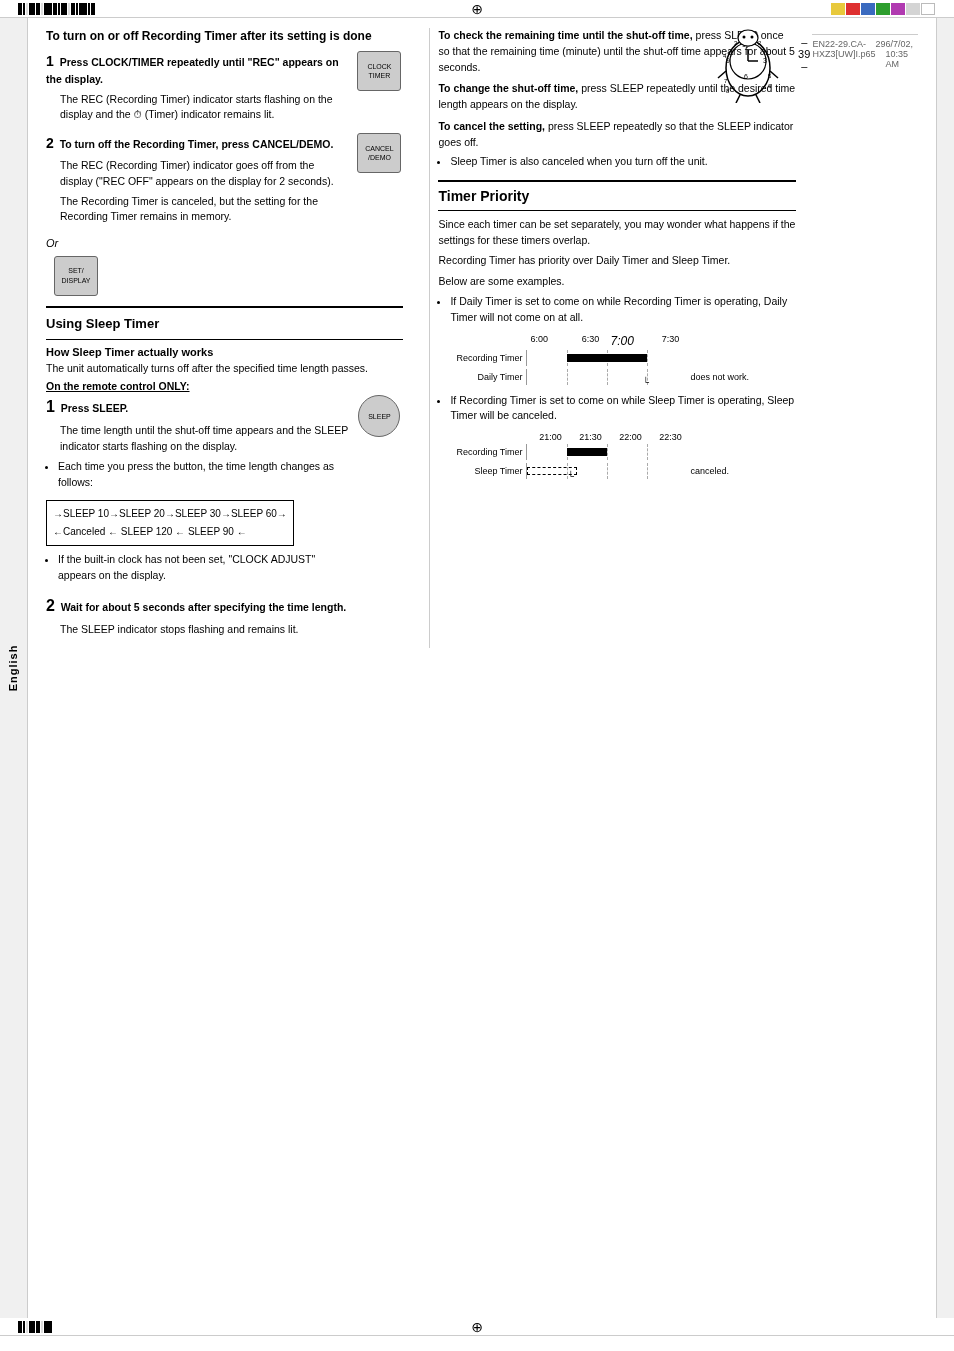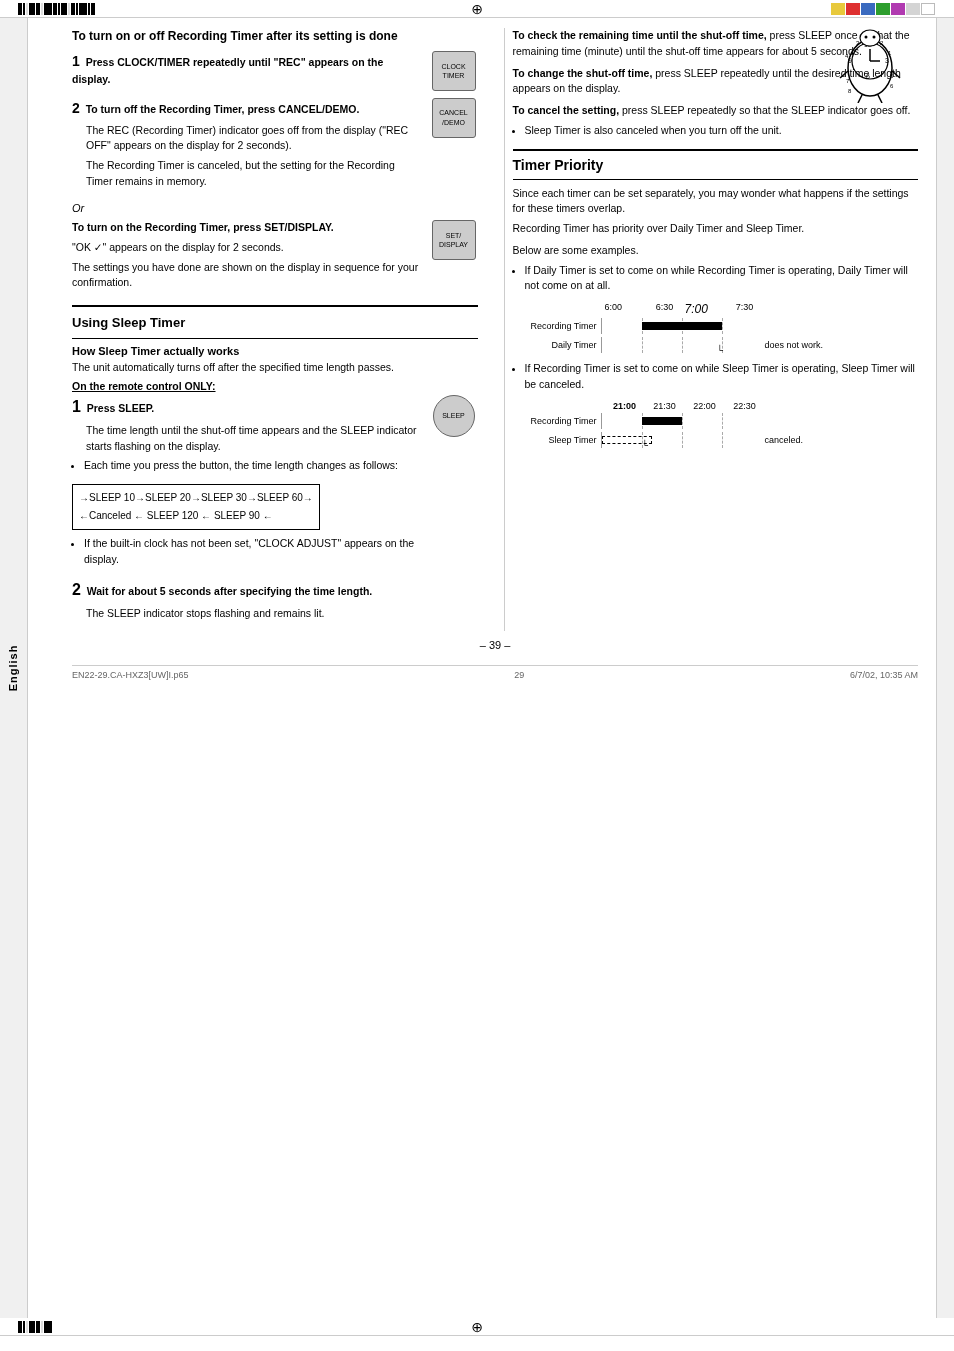--- a/index.html
+++ b/index.html
@@ -65,22 +65,21 @@
       width: 18px;
       background: #f0f0f0;
       border-left: 1px solid #ccc;
     }
 
     
     .content {
       flex: 1;
       padding: 10px 18px 10px 18px;
       display: flex;
-      flex-direction: column;
-      margin-left: 26px;
+      flex-direction: row;
     }
 
     
     .two-col {
       display: flex;
       flex-direction: row;
       gap: 18px;
       flex: 1;
     }
 
@@ -354,20 +353,21 @@
 
           <div>
             <div class="section-heading">To turn on or off Recording Timer after its setting is done</div>
 
             <div class="step-block">
               <div class="step-content">
                 <p>
                   <span class="step-num">1</span>
                   &nbsp;<span class="step-label">Press CLOCK/TIMER repeatedly until "REC" appears on the display.</span>
                 </p>
+                <p style="margin-left:14px;">The REC (Recording Timer) indicator starts flashing on the display and the ⏱ (Timer) indicator remains lit.</p>
               </div>
               <div class="step-icon">
                 <div class="btn-shape-clock">
                   <span style="white-space:pre-line;text-align:center;font-size:7px;">CLOCK
 TIMER</span>
                 </div>
               </div>
             </div>
 
             <div class="step-block">
@@ -383,27 +383,20 @@
                 <div class="btn-shape-cancel">
                   <span style="white-space:pre-line;text-align:center;font-size:7px;">CANCEL
 /DEMO</span>
                 </div>
               </div>
             </div>
 
             <p style="font-style:italic;margin:4px 0;font-size:11px;">Or</p>
 
             <div class="step-block">
-              <div class="step-content">
-                <p>
-                  <span class="step-label">To turn on the Recording Timer, press SET/DISPLAY.</span>
-                </p>
-                <p>"OK ✓" appears on the display for 2 seconds.</p>
-                <p>The settings you have done are shown on the display in sequence for your confirmation.</p>
-              </div>
               <div class="step-icon">
                 <div class="btn-shape-set">
                   <span style="white-space:pre-line;text-align:center;font-size:7px;">SET/
 DISPLAY</span>
                 </div>
               </div>
             </div>
           </div>
 
           <div class="section-divider"></div>
@@ -521,21 +514,21 @@
               </div>
             </div>
 
             <ul class="bullet-list">
               <li>If Recording Timer is set to come on while Sleep Timer is operating, Sleep Timer will be canceled.</li>
             </ul>
 
             <div class="timer-chart">
 
               <div style="display:flex;margin-left:92px;margin-bottom:2px;">
-                <span style="width:40px;text-align:center;font-size:9px;font-weight:bold;">21:00</span>
+                <span style="width:40px;text-align:center;font-size:9px;">21:00</span>
                 <span style="width:40px;text-align:center;font-size:9px;">21:30</span>
                 <span style="width:40px;text-align:center;font-size:9px;">22:00</span>
                 <span style="width:40px;text-align:center;font-size:9px;">22:30</span>
               </div>
 
               <div style="display:flex;align-items:center;margin-bottom:3px;">
                 <span style="width:88px;font-size:9px;text-align:right;padding-right:4px;">Recording Timer</span>
                 <div style="position:relative;width:160px;height:16px;border-left:1px solid #999;">
                   <div style="position:absolute;left:40px;top:0;height:100%;border-left:1px dashed #aaa;"></div>
                   <div style="position:absolute;left:80px;top:0;height:100%;border-left:1px dashed #aaa;"></div>

